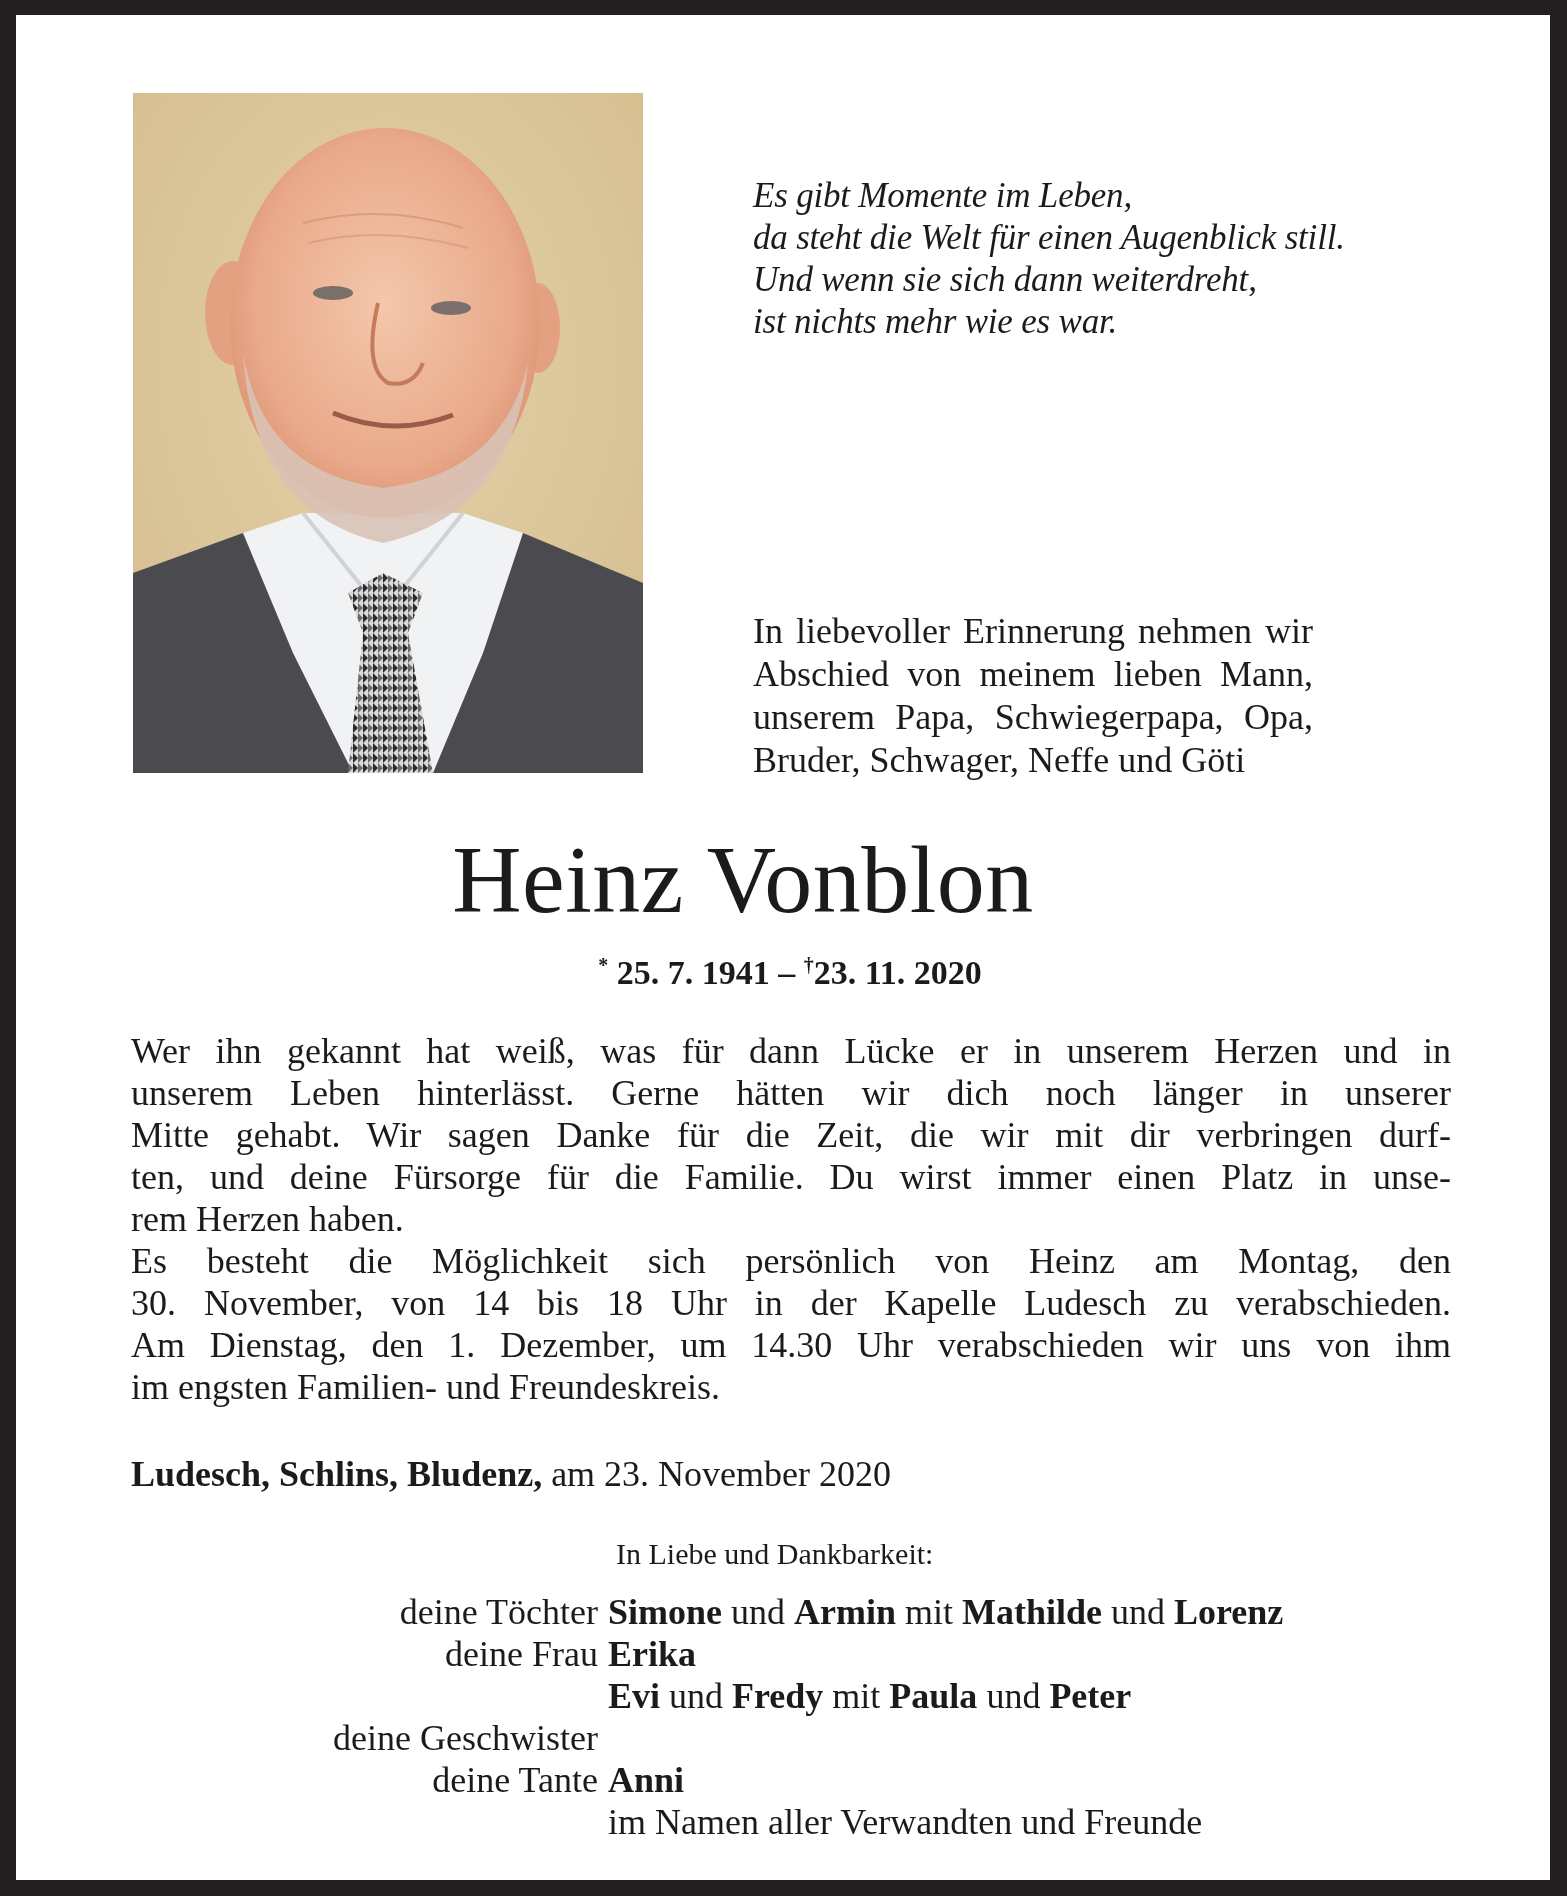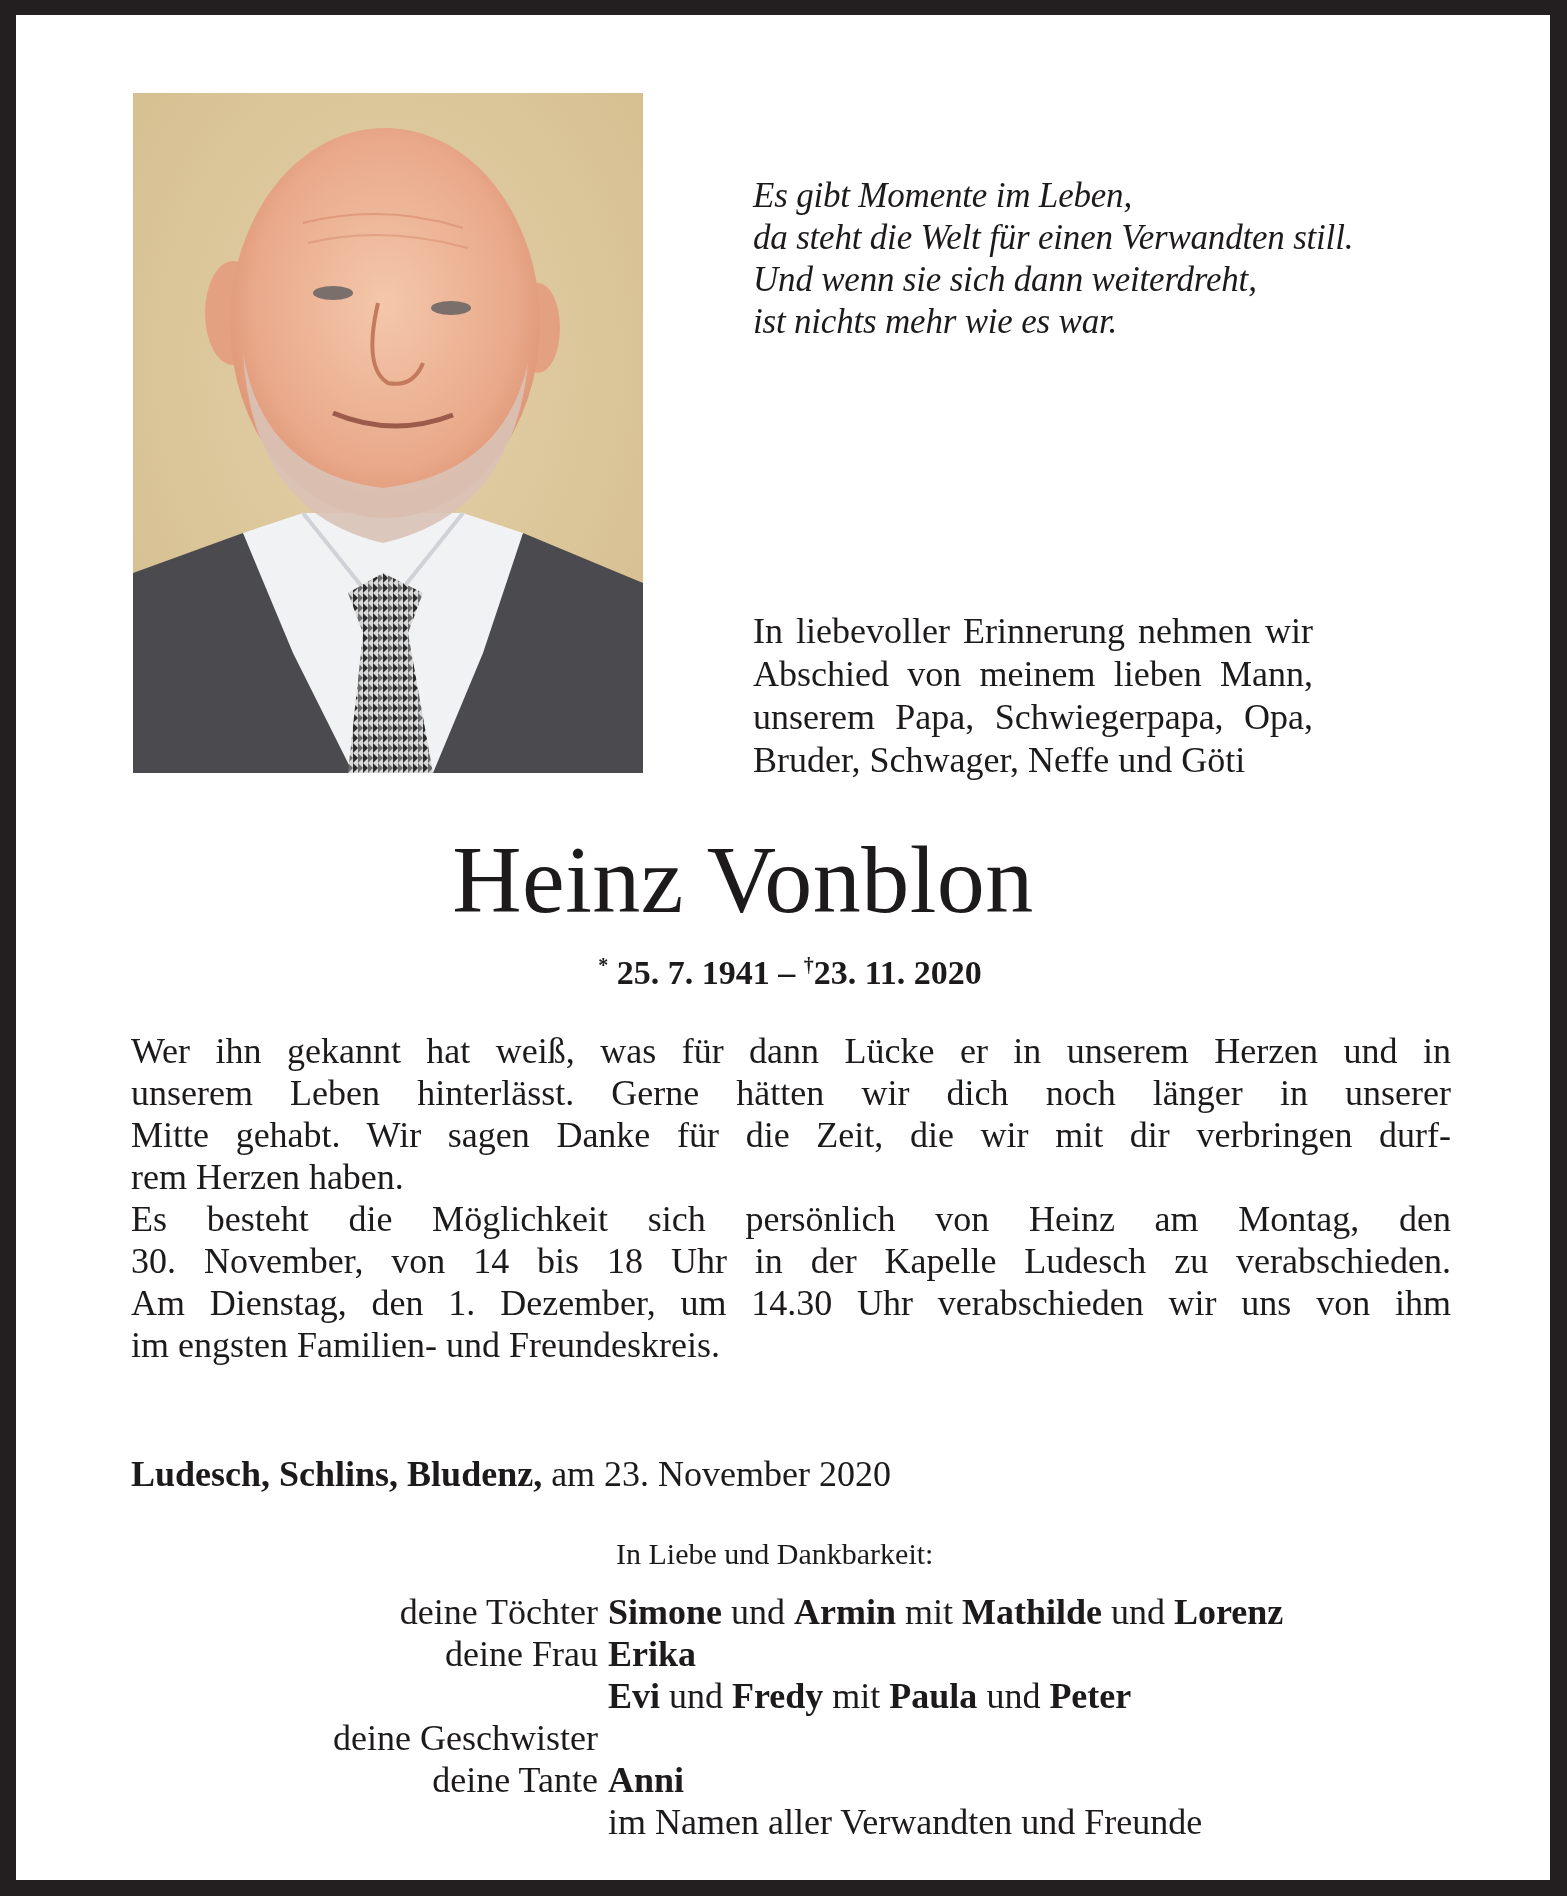--- a/index.html
+++ b/index.html
@@ -187,21 +187,21 @@
 
       <path d="M200 320 Q260 345 320 322" fill="none" stroke="#9c5a4a" stroke-width="5"></path>
 
       <path d="M170 130 Q250 110 330 135" fill="none" stroke="#d68a6b" stroke-width="2" opacity="0.6"></path>
       <path d="M175 150 Q250 132 335 155" fill="none" stroke="#d68a6b" stroke-width="2" opacity="0.5"></path>
     </svg>
   </div>
 
   <div class="quote">
     <div>Es gibt Momente im Leben,</div>
-    <div>da steht die Welt für einen Verwandten still.</div>
+    <div>da steht die Welt für einen Augenblick still.</div>
     <div>Und wenn sie sich dann weiterdreht,</div>
     <div>ist nichts mehr wie es war.</div>
   </div>
 
   <div class="intro">
     <span class="jl">In liebevoller Erinnerung nehmen wir</span>
     <span class="jl">Abschied von meinem lieben Mann,</span>
     <span class="jl">unserem Papa, Schwiegerpapa, Opa,</span>
     <span class="ll">Bruder, Schwager, Neffe und Göti</span>
   </div>
@@ -210,20 +210,21 @@
 
   <div class="dates">
     <sup>*</sup>
     <span>25. 7. 1941</span><span> – </span><sup>†</sup><span>23. 11. 2020</span>
   </div>
 
   <div class="body-text">
     <span class="jl">Wer ihn gekannt hat weiß, was für dann Lücke er in unserem Herzen und in</span>
     <span class="jl">unserem Leben hinterlässt. Gerne hätten wir dich noch länger in unserer</span>
     <span class="jl">Mitte gehabt. Wir sagen Danke für die Zeit, die wir mit dir verbringen durf-</span>
+    <span class="jl">ten, und deine Fürsorge für die Familie. Du wirst immer einen Platz in unse-</span>
     <span class="ll">rem Herzen haben.</span>
     <span class="jl">Es besteht die Möglichkeit sich persönlich von Heinz am Montag, den</span>
     <span class="jl">30. November, von 14 bis 18 Uhr in der Kapelle Ludesch zu verabschieden.</span>
     <span class="jl">Am Dienstag, den 1. Dezember, um 14.30 Uhr verabschieden wir uns von ihm</span>
     <span class="ll">im engsten Familien- und Freundeskreis.</span>
   </div>
 
   <div class="place">
     <b>Ludesch, Schlins, Bludenz,</b><span> am 23. November 2020</span>
   </div>

